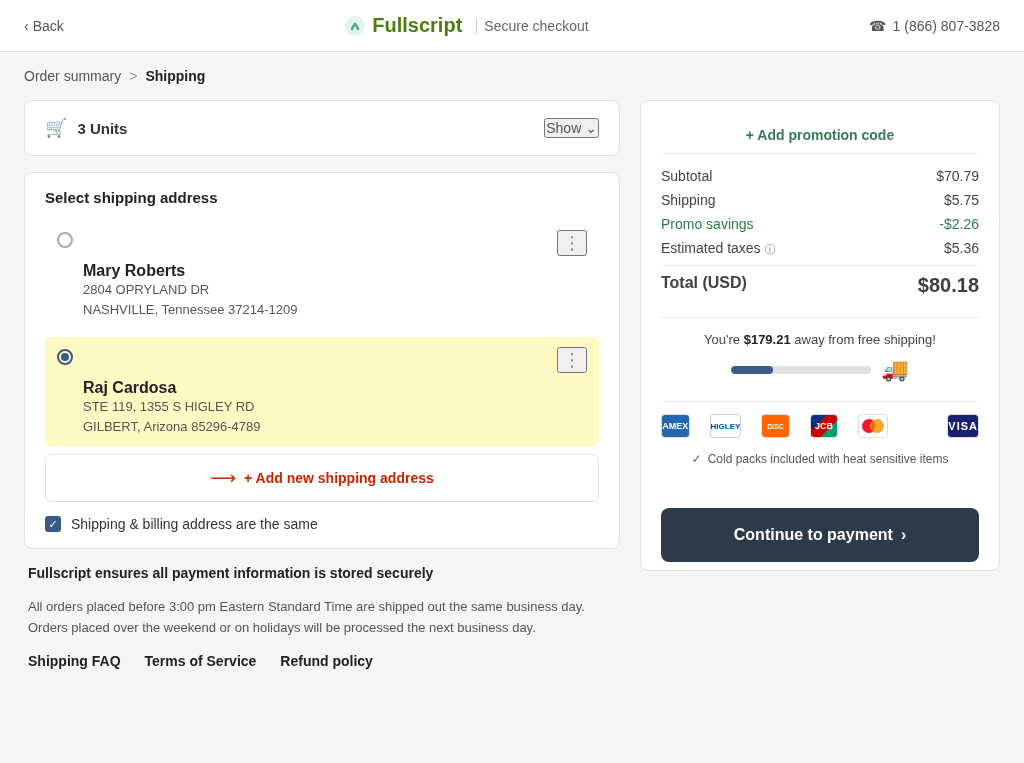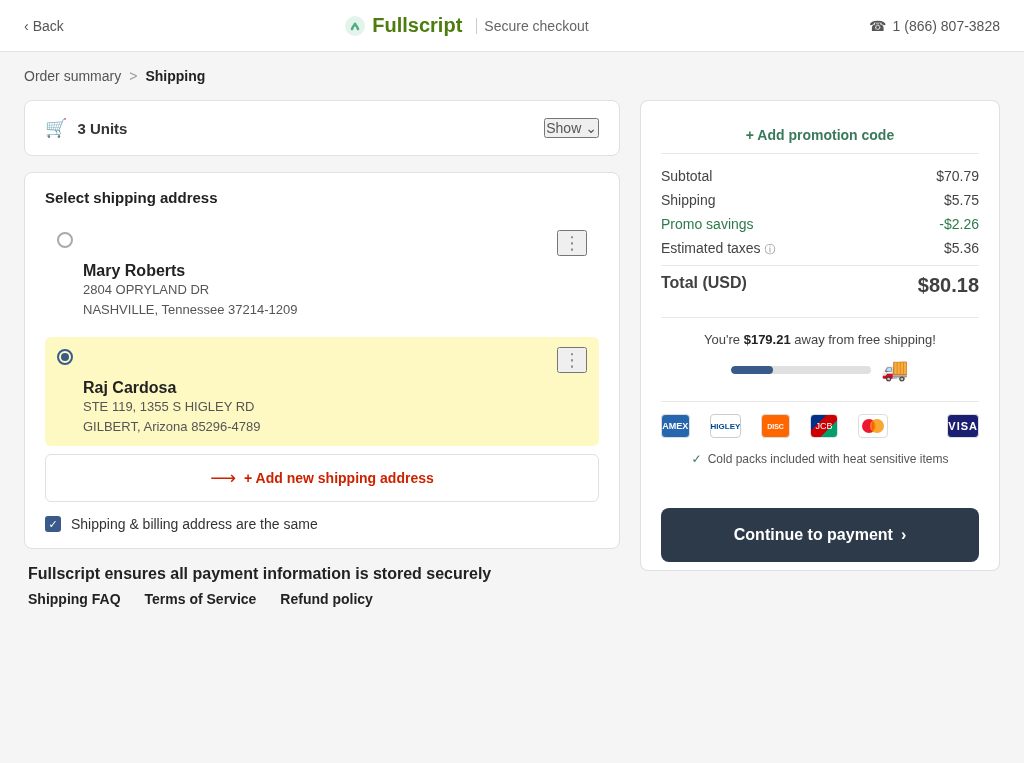--- a/index.html
+++ b/index.html
@@ -120,21 +120,21 @@
       width: 16px; height: 16px;
       background: #3a5a8a;
       border-radius: 3px;
       display: flex; align-items: center; justify-content: center;
       flex-shrink: 0;
     }
     .checkbox-box .check { color: #fff; font-size: 11px; }
 
     
     .security-section { padding: 0 4px; }
-    .security-title { font-weight: 700; font-size: 16px; color: #222; margin-bottom: 8px; }
+    .security-title { font-weight: 700; font-size: 14px; color: #222; margin-bottom: 16px; }
     .security-text { font-size: 13px; color: #555; line-height: 1.6; margin-bottom: 14px; }
     .links-row { display: flex; gap: 24px; }
     .links-row a { font-size: 14px; font-weight: 600; color: #222; text-decoration: none; }
 
     
     .order-total-card {
       background: #fff;
       border: 1px solid #e0e0e0;
       border-radius: 8px 8px 0 0;
       border-bottom: none;
@@ -322,20 +322,21 @@
       <div class="checkbox-row">
         <div class="checkbox-box">
           <span class="check">✓</span>
         </div>
         <span>Shipping &amp; billing address are the same</span>
       </div>
     </div>
 
     <div class="security-section">
       <div class="security-title">Fullscript ensures all payment information is stored securely</div>
+      <div class="security-text">All orders placed before 3:00 pm Eastern Standard Time are shipped out the same business day. Orders placed over the weekend or on holidays will be processed the next business day.</div>
       <div class="links-row">
         <a href="#">Shipping FAQ</a>
         <a href="#">Terms of Service</a>
         <a href="#">Refund policy</a>
       </div>
     </div>
 
   </div>
 
   <div class="right-panel">
@@ -381,21 +382,21 @@
             <div class="progress-fill"></div>
           </div>
           <span class="truck-icon">🚚</span>
         </div>
       </div>
 
       <div class="payment-icons">
         <div class="pay-icon pay-amex">AMEX</div>
         <div class="pay-icon pay-diners" style="color:#004a97;font-size:8px;">HIGLEY</div>
         <div class="pay-icon pay-discover">DISC</div>
-        <div class="pay-icon pay-jcb" style="font-size:9px;color:#fff;font-weight:400;">JCB</div>
+        <div class="pay-icon pay-jcb" style="font-size:9px;color:#fff;font-weight:700;">JCB</div>
         <div class="pay-icon pay-mc">
           <svg width="28" height="18" viewBox="0 0 28 18">
             <circle cx="10" cy="9" r="7" fill="#eb001b" opacity="0.9"></circle>
             <circle cx="18" cy="9" r="7" fill="#f79e1b" opacity="0.9"></circle>
             <path d="M14 3.8 Q17 9 14 14.2 Q11 9 14 3.8Z" fill="#ff5f00"></path>
           </svg>
         </div>
         <div class="pay-icon pay-visa">VISA</div>
       </div>
 

